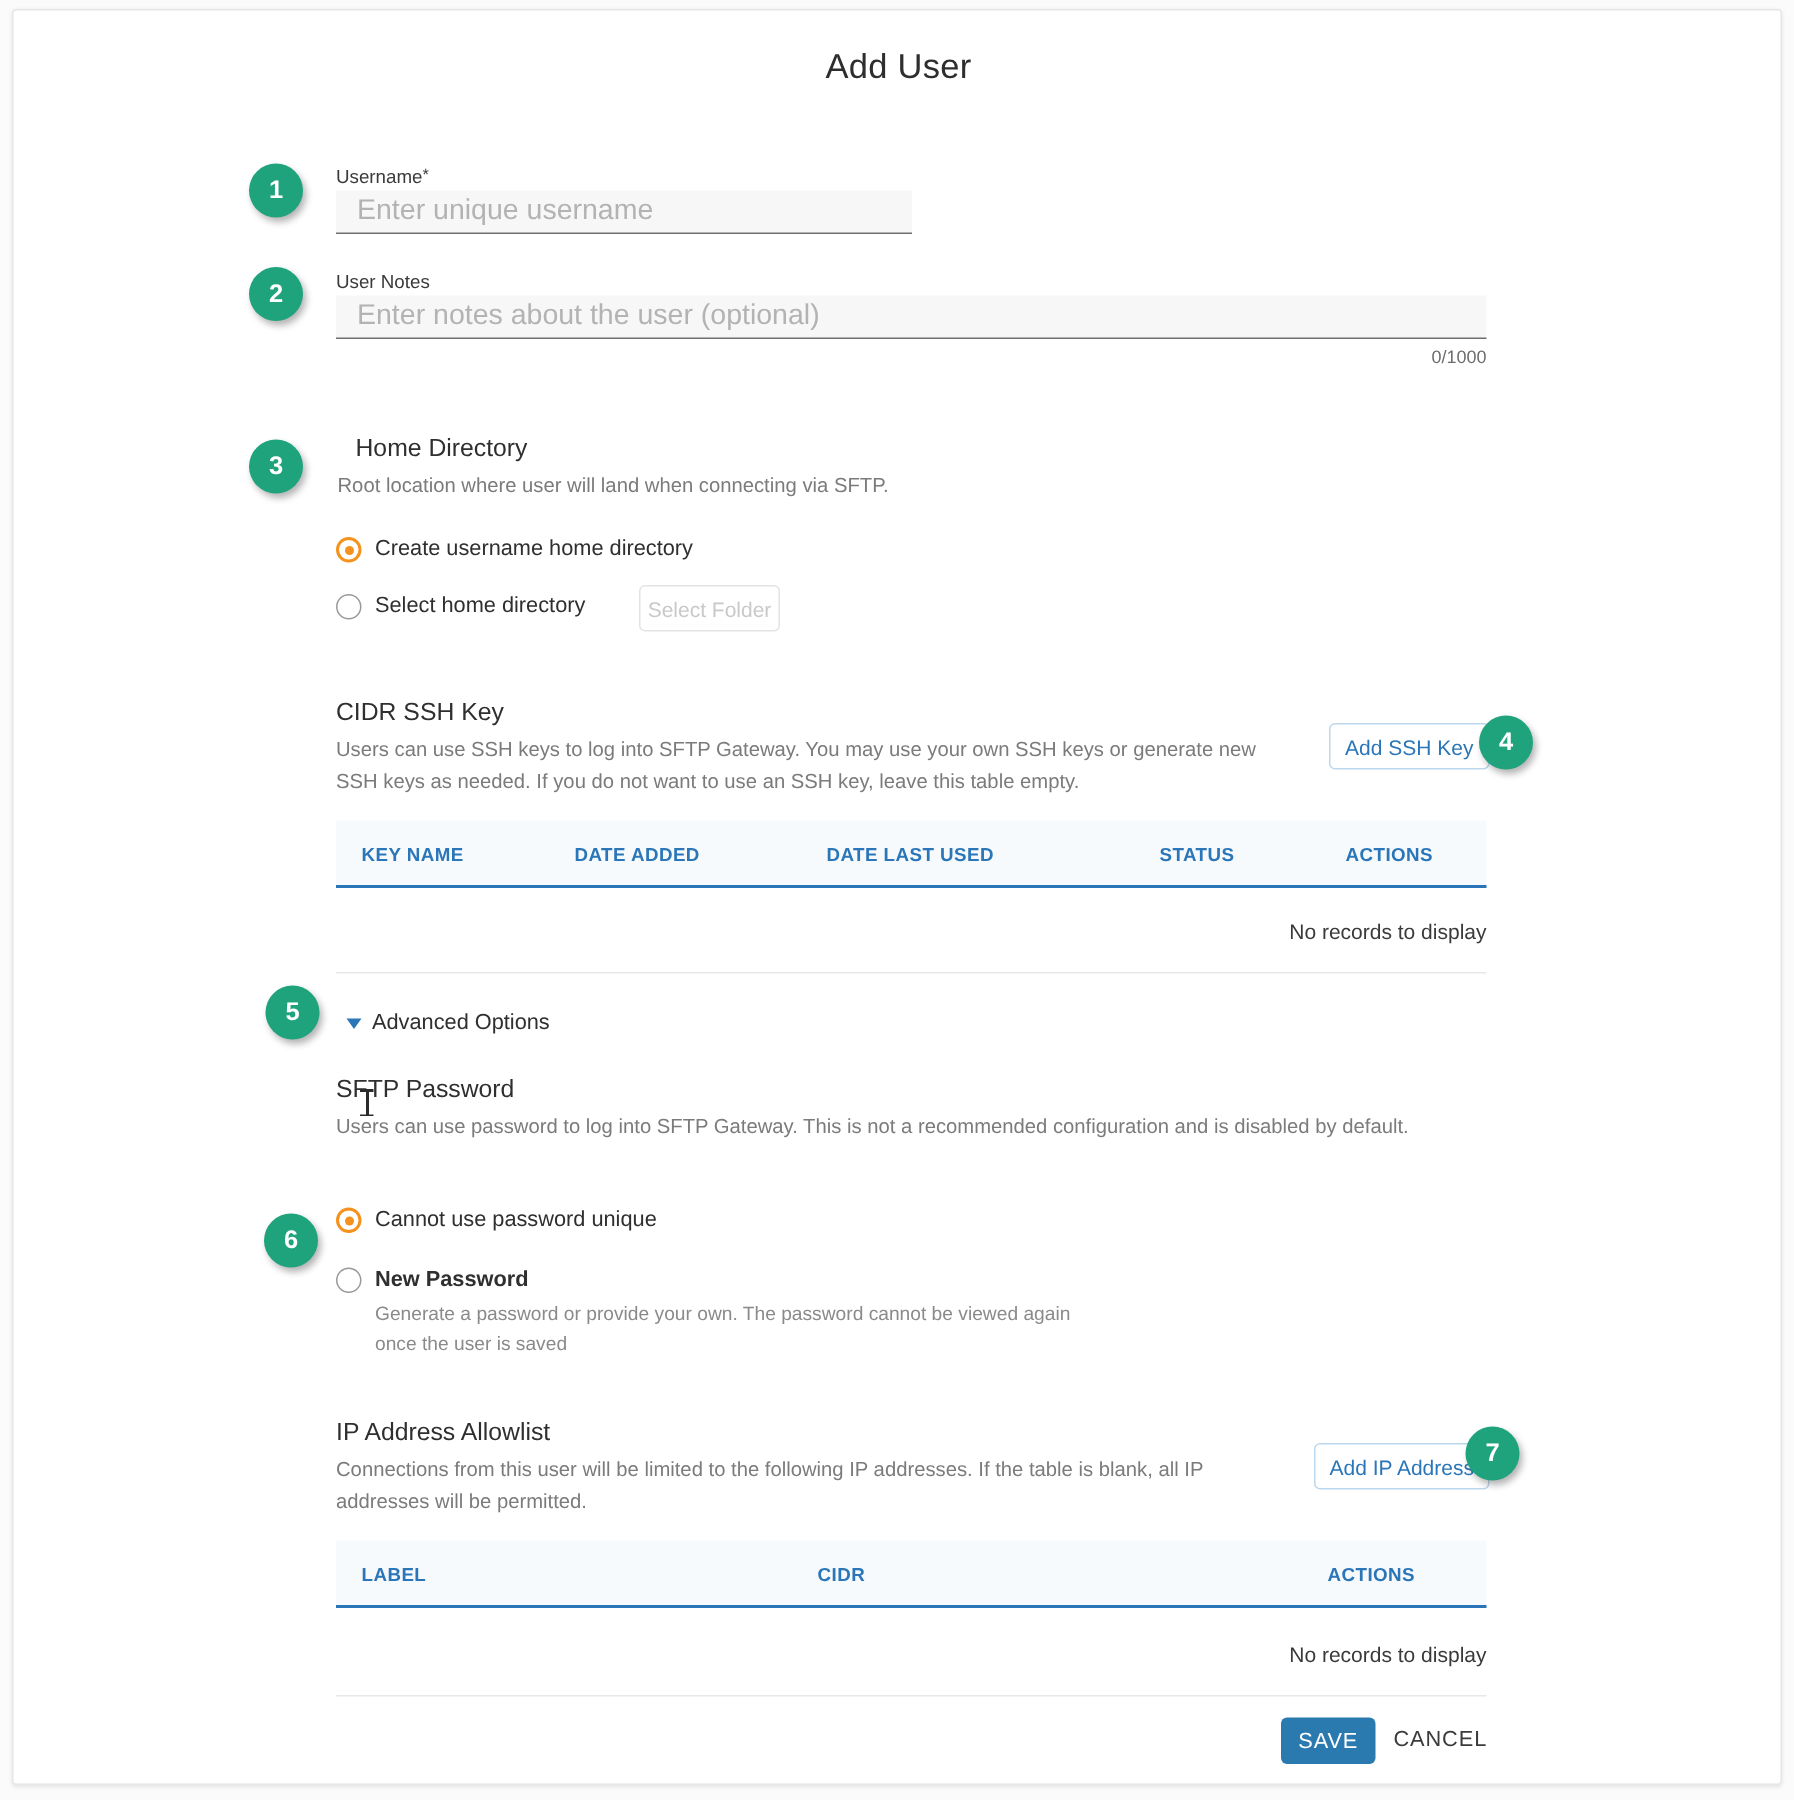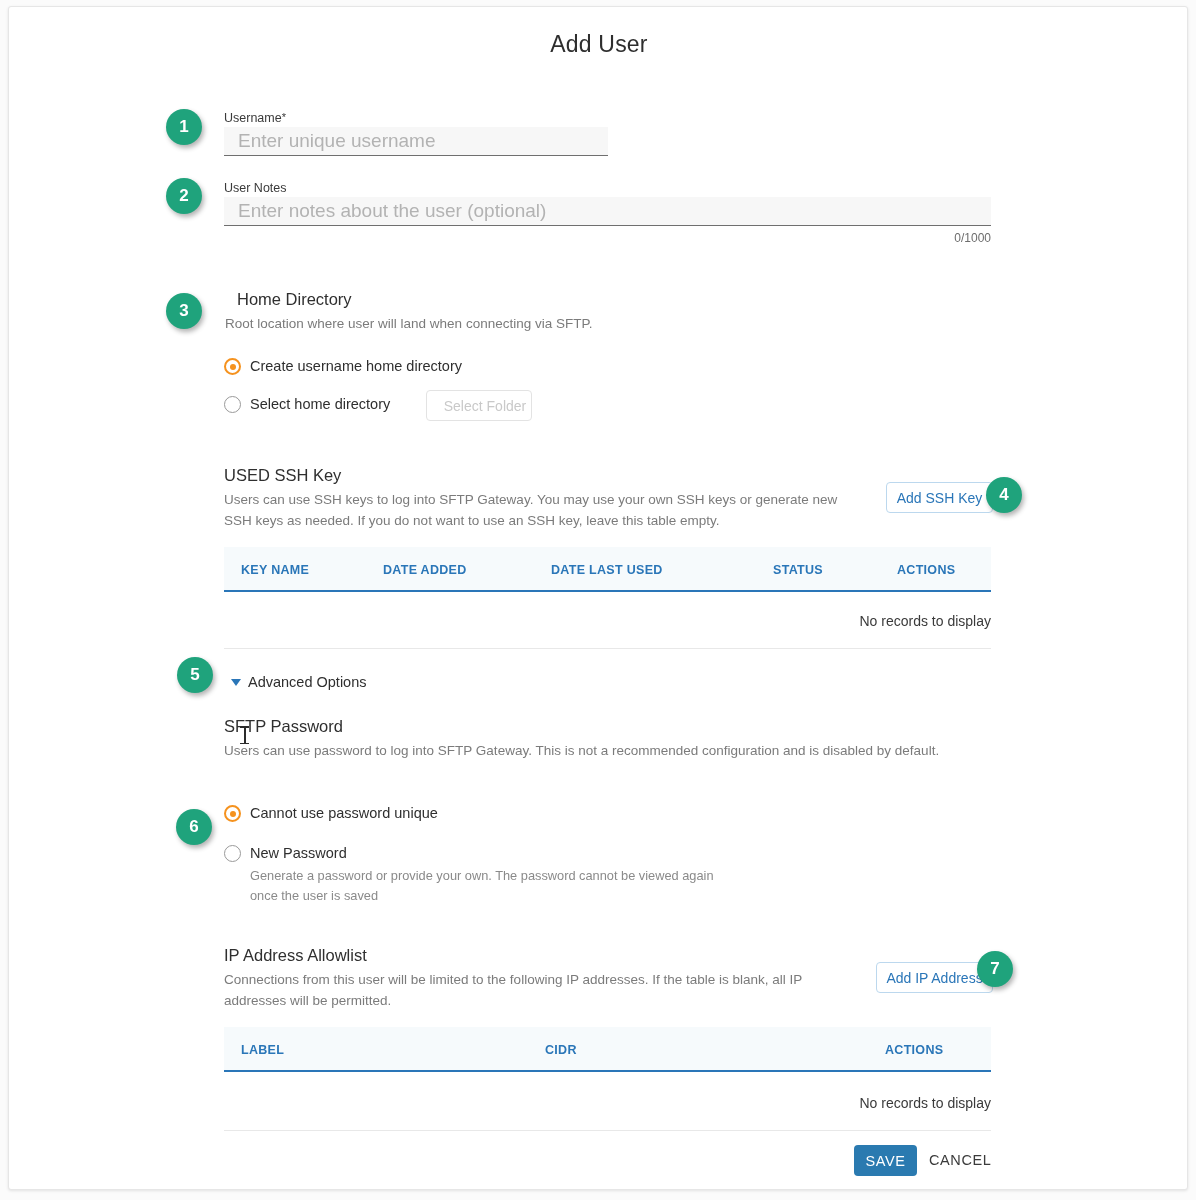--- a/index.html
+++ b/index.html
@@ -121,21 +121,20 @@
     border: 1px solid #e3e3e3;
     border-radius: 4px;
     background: #fff;
     color: #c9c9c9;
     font-size: 14px;
     font-family: "Liberation Sans", sans-serif;
     display: flex;
     align-items: center;
     justify-content: center;
     cursor: default;
-    padding-left: 12px;
   }
   .btn-outline {
     position: absolute;
     border: 1px solid #bcd8ee;
     border-radius: 4px;
     background: #fff;
     color: #2a76b8;
     font-size: 14px;
     font-family: "Liberation Sans", sans-serif;
     display: flex;
@@ -271,21 +270,21 @@
       <span class="radio-dot on" style="left:215px; top:351px;"></span>
       <span class="radio-text" style="left:241px; top:351px;">Create username home directory</span>
     </div>
 
     <div class="radio-row">
       <span class="radio-dot off" style="left:215px; top:389px;"></span>
       <span class="radio-text" style="left:241px; top:389px;">Select home directory</span>
     </div>
     <div class="btn-disabled" style="left:417px; top:383px; width:92px; height:29px;">Select Folder</div>
 
-    <div class="sec-title" style="left:215px; top:459px;">USED SSH Key</div>
+    <div class="sec-title" style="left:215px; top:459px;">CIDR SSH Key</div>
     <div class="sec-desc" style="left:215px; top:482px; width:630px;">Users can use SSH keys to log into SFTP Gateway. You may use your own SSH keys or generate new SSH keys as needed. If you do not want to use an SSH key, leave this table empty.</div>
     <div class="btn-outline" style="left:877px; top:475px; width:105px; height:29px;">Add SSH Key</div>
 
     <div class="tbl-head" style="left:215px; top:540px; width:767px; height:45px;">
       <span class="th" style="left:17px; top:16px;">KEY NAME</span>
       <span class="th" style="left:159px; top:16px;">DATE ADDED</span>
       <span class="th" style="left:327px; top:16px;">DATE LAST USED</span>
       <span class="th" style="left:549px; top:16px;">STATUS</span>
       <span class="th" style="left:673px; top:16px;">ACTIONS</span>
     </div>
@@ -301,21 +300,21 @@
       </div>
     <div class="sec-desc" style="left:215px; top:733px; width:718px;">Users can use password to log into SFTP Gateway. This is not a recommended configuration and is disabled by default.</div>
 
     <div class="radio-row">
       <span class="radio-dot on" style="left:215px; top:798px;"></span>
       <span class="radio-text" style="left:241px; top:798px;">Cannot use password unique</span>
     </div>
 
     <div class="radio-row">
       <span class="radio-dot off" style="left:215px; top:838px;"></span>
-      <span class="radio-text" style="left:241px; top:838px;">New Password</span>
+      <span class="radio-text" style="left:241px; top:838px;font-weight:bold;">New Password</span>
       <span class="radio-sub" style="left:241px; top:859px;">Generate a password or provide your own. The password cannot be viewed again</span>
       <span class="radio-sub" style="left:241px; top:879px;">once the user is saved</span>
     </div>
 
     <div class="sec-title" style="left:215px; top:939px;">IP Address Allowlist</div>
     <div class="sec-desc" style="left:215px; top:962px; width:635px;">Connections from this user will be limited to the following IP addresses. If the table is blank, all IP addresses will be permitted.</div>
     <div class="btn-outline" style="left:867px; top:955px; width:115px; height:29px;">Add IP Address</div>
 
     <div class="tbl-head" style="left:215px; top:1020px; width:767px; height:45px;">
       <span class="th" style="left:17px; top:16px;">LABEL</span>

